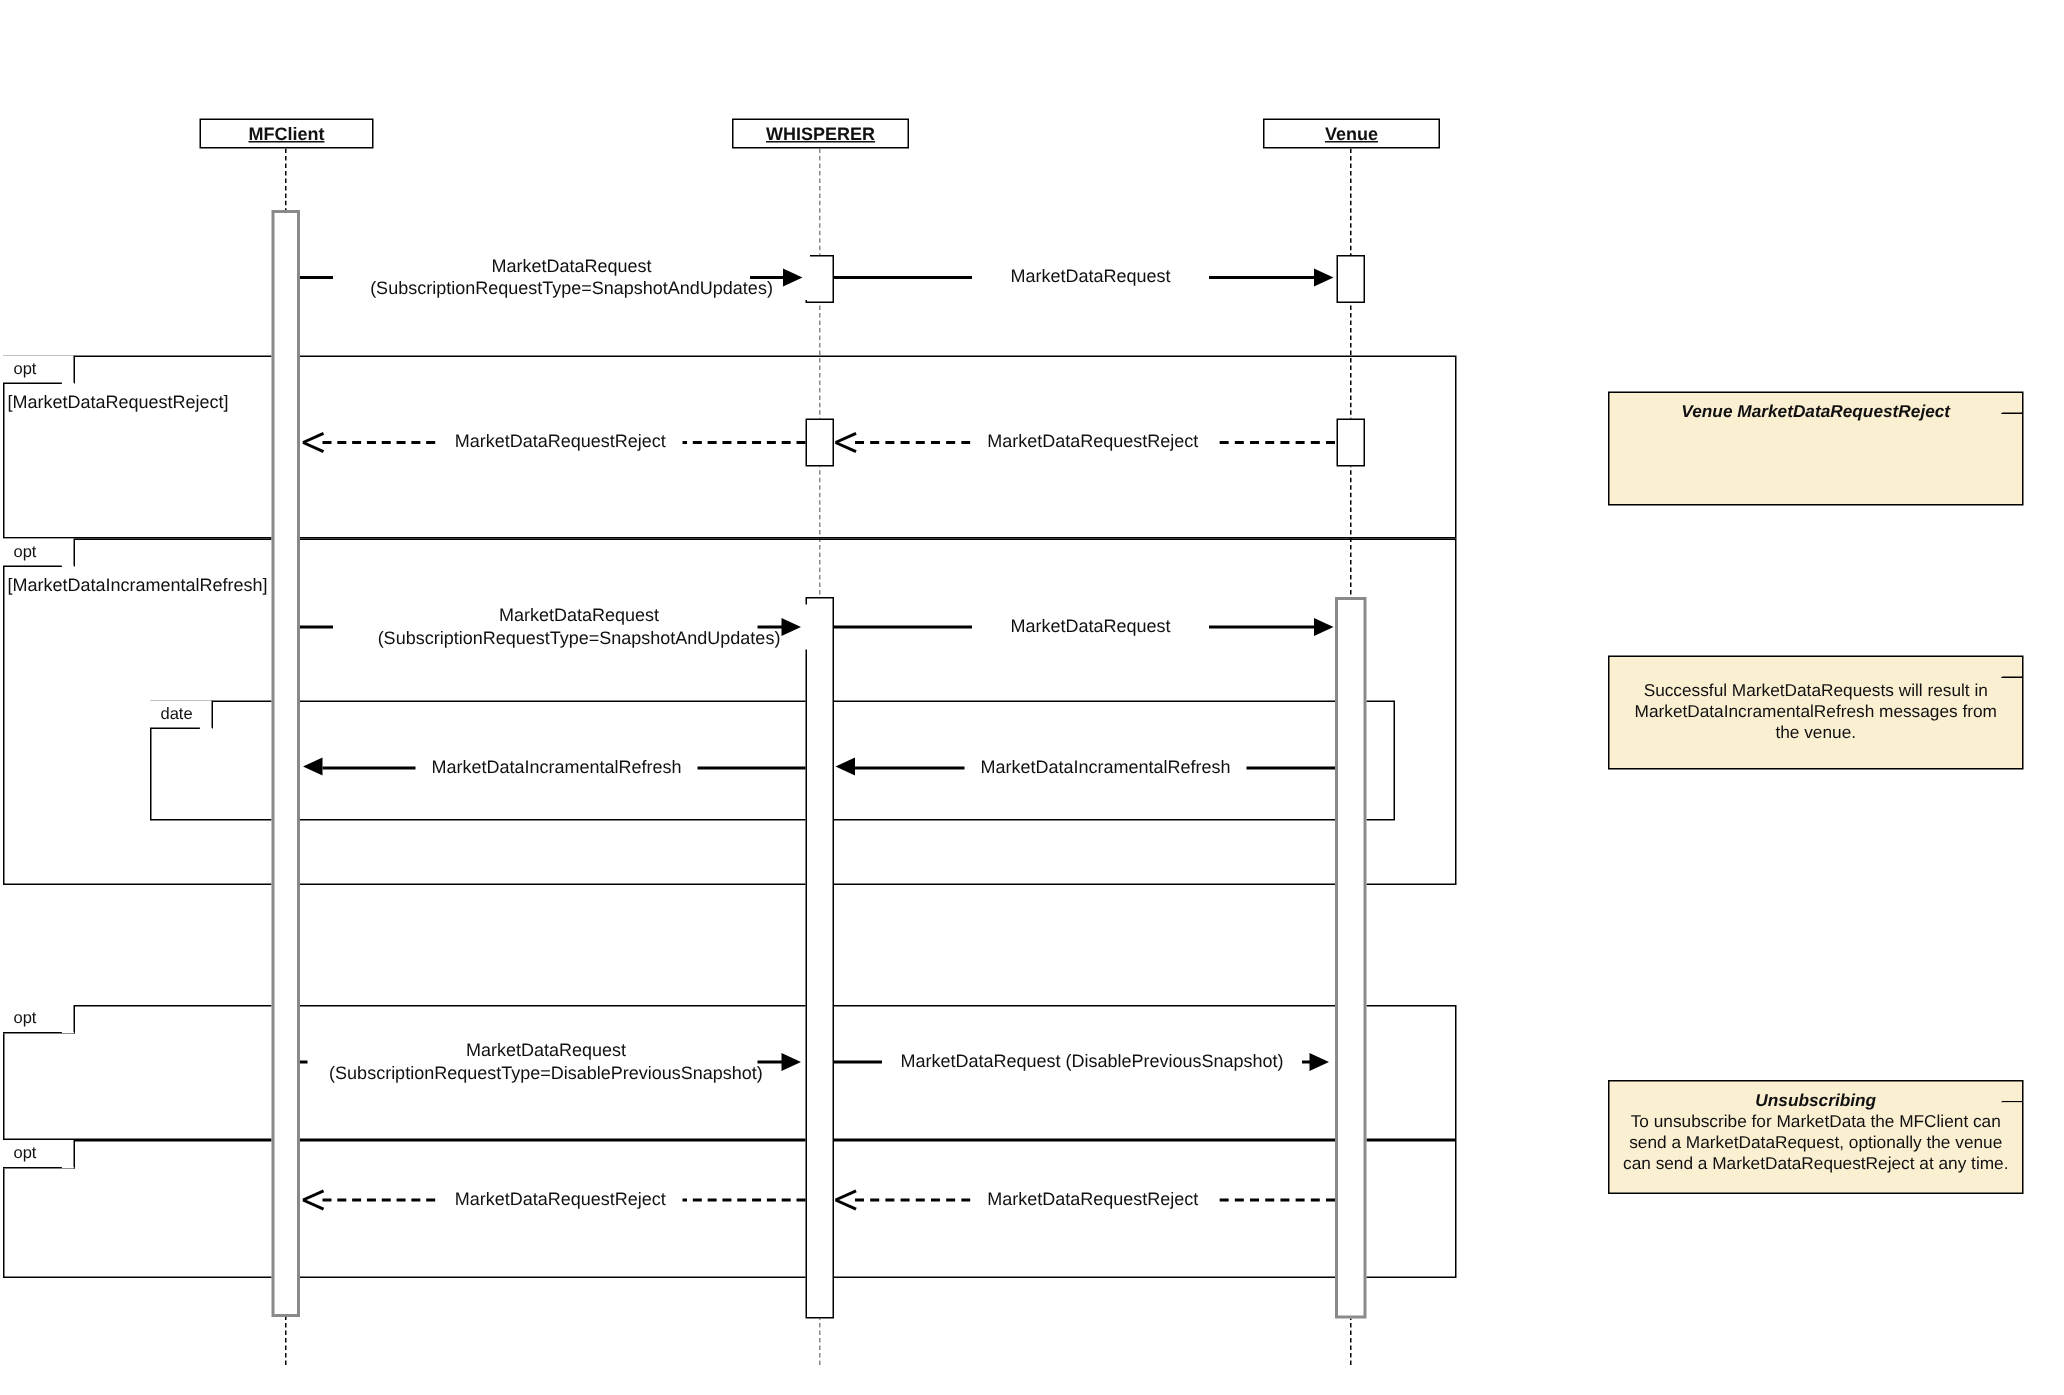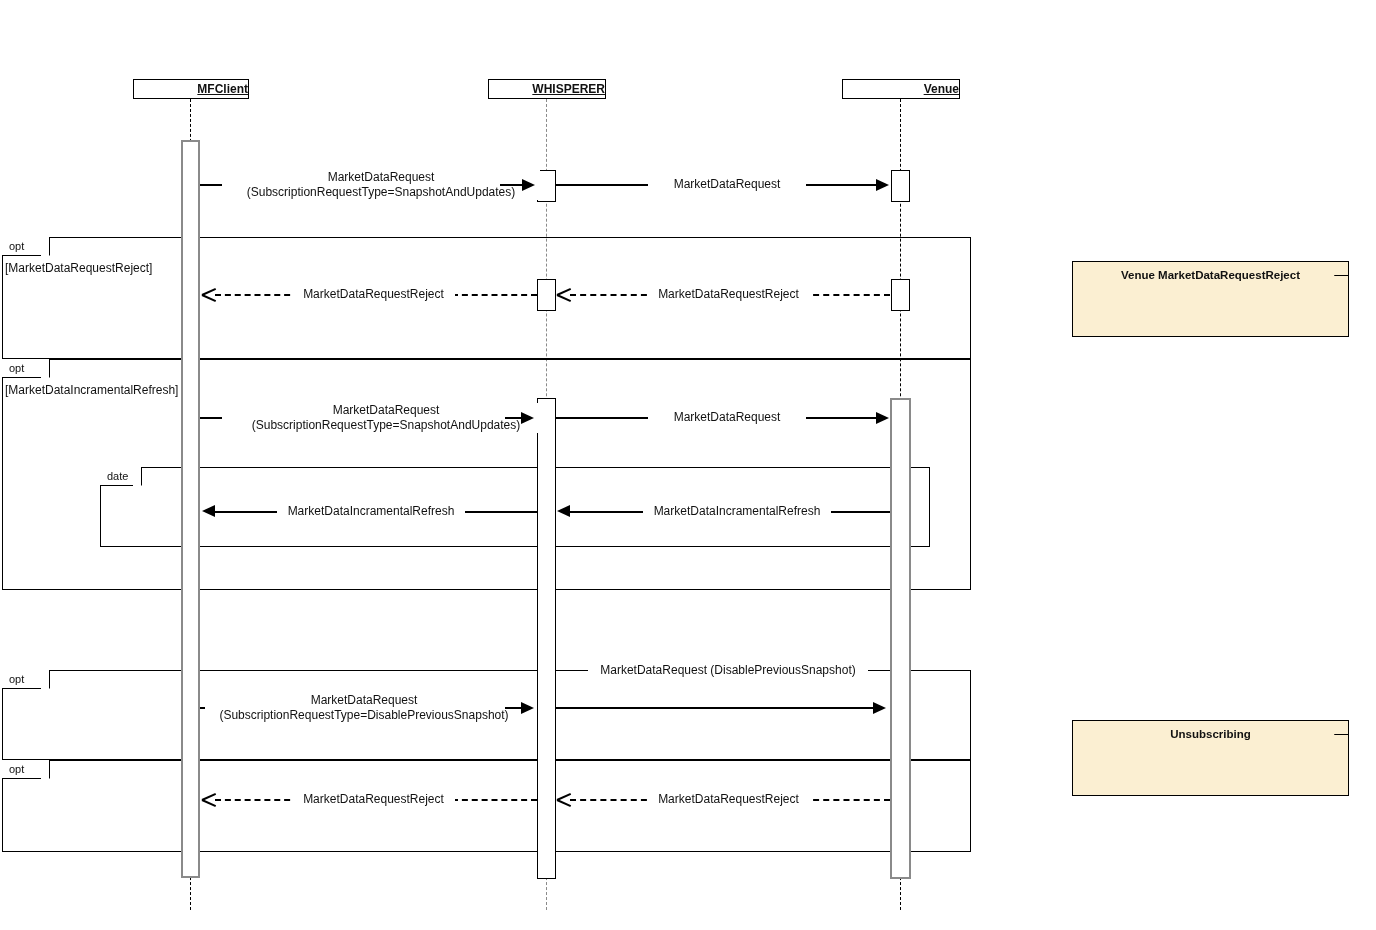--- a/index.html
+++ b/index.html
@@ -20,21 +20,21 @@
   }
 
   
   .lifeline-head {
     position: absolute;
     box-sizing: border-box;
     border: 1px solid #000;
     background: #ffffff;
     height: 20px;
     line-height: 18px;
-    text-align: right;
+    text-align: center;
     font-size: 12px;
     font-weight: bold;
     color: #111;
   }
   .lifeline-head span {
     text-decoration: underline;
   }
 
   
   .lifeline-stem {
@@ -177,20 +177,21 @@
     width: 13px;
     height: 13px;
     background: #fbefd2;
     border-left: 1px solid #000;
     border-bottom: 1px solid #000;
     clip-path: polygon(100% 0, 0 100%, 100% 100%);
   }
   .note-title {
     font-weight: bold;
     display: block;
+    font-style: italic;
   }
 </style>
 </head>
 <body>
 
 <div id="canvas">
 
   <div class="lifeline-stem" style="left:190px; top:99px; height:811px;"></div>
   <div class="lifeline-stem grey" style="left:546px; top:99px; height:811px;"></div>
   <div class="lifeline-stem" style="left:900px; top:99px; height:811px;"></div>
@@ -275,35 +276,39 @@
   <div class="msg-line" style="left:570px; top:511px; width:320px;"></div>
   <div class="msg-label" style="left:643px; top:504px; width:180px;"><span>MarketDataIncramentalRefresh</span></div>
   <div class="arrow-left" style="left:557px; top:505px;"></div>
 
   <div class="stub" style="left:200px; top:707px; width:12px;"></div>
   <div class="msg-label" style="left:205px; top:693px; width:310px;"><span>MarketDataRequest</span><br><span>(SubscriptionRequestType=DisablePreviousSnapshot)</span></div>
   <div class="msg-line" style="left:505px; top:707px; width:17px;"></div>
   <div class="arrow-right" style="left:521px; top:702px;"></div>
 
   <div class="msg-line" style="left:556px; top:707px; width:320px;"></div>
-  <div class="msg-label" style="left:588px; top:663px; width:272px;"><span>MarketDataRequest (DisablePreviousSnapshot)</span></div>
+  <div class="msg-label" style="left:588px; top:700px; width:272px;"><span>MarketDataRequest (DisablePreviousSnapshot)</span></div>
   <div class="arrow-right" style="left:873px; top:702px;"></div>
 
   <div class="msg-line dashed" style="left:215px; top:799px; width:322px;"></div>
   <div class="msg-label" style="left:292px; top:792px; width:155px;"><span>MarketDataRequestReject</span></div>
   <div class="arrow-open-left" style="left:202px; top:793px;"></div>
 
   <div class="msg-line dashed" style="left:570px; top:799px; width:320px;"></div>
   <div class="msg-label" style="left:647px; top:792px; width:155px;"><span>MarketDataRequestReject</span></div>
   <div class="arrow-open-left" style="left:557px; top:793px;"></div>
 
   <div class="note" style="left:1072px; top:261px; width:277px; height:76px;">
     <span class="note-fold"></span>
     <span class="note-title">Venue MarketDataRequestReject</span>
   </div>
 
+  <div class="note" style="left:1072px; top:437px; width:277px; height:76px; display:flex; align-items:center; justify-content:center;">
+    <span class="note-fold"></span>
+    <span>Successful MarketDataRequests will result in MarketDataIncramentalRefresh messages from the venue.</span>
+  </div>
 
   <div class="note" style="left:1072px; top:720px; width:277px; height:76px;">
     <span class="note-fold"></span>
-    <span class="note-title">Unsubscribing</span>
+    <span class="note-title">Unsubscribing</span><span>To unsubscribe for MarketData the MFClient can send a MarketDataRequest, optionally the venue can send a MarketDataRequestReject at any time.</span>
   </div>
 
 </div>
 
 </body></html>

